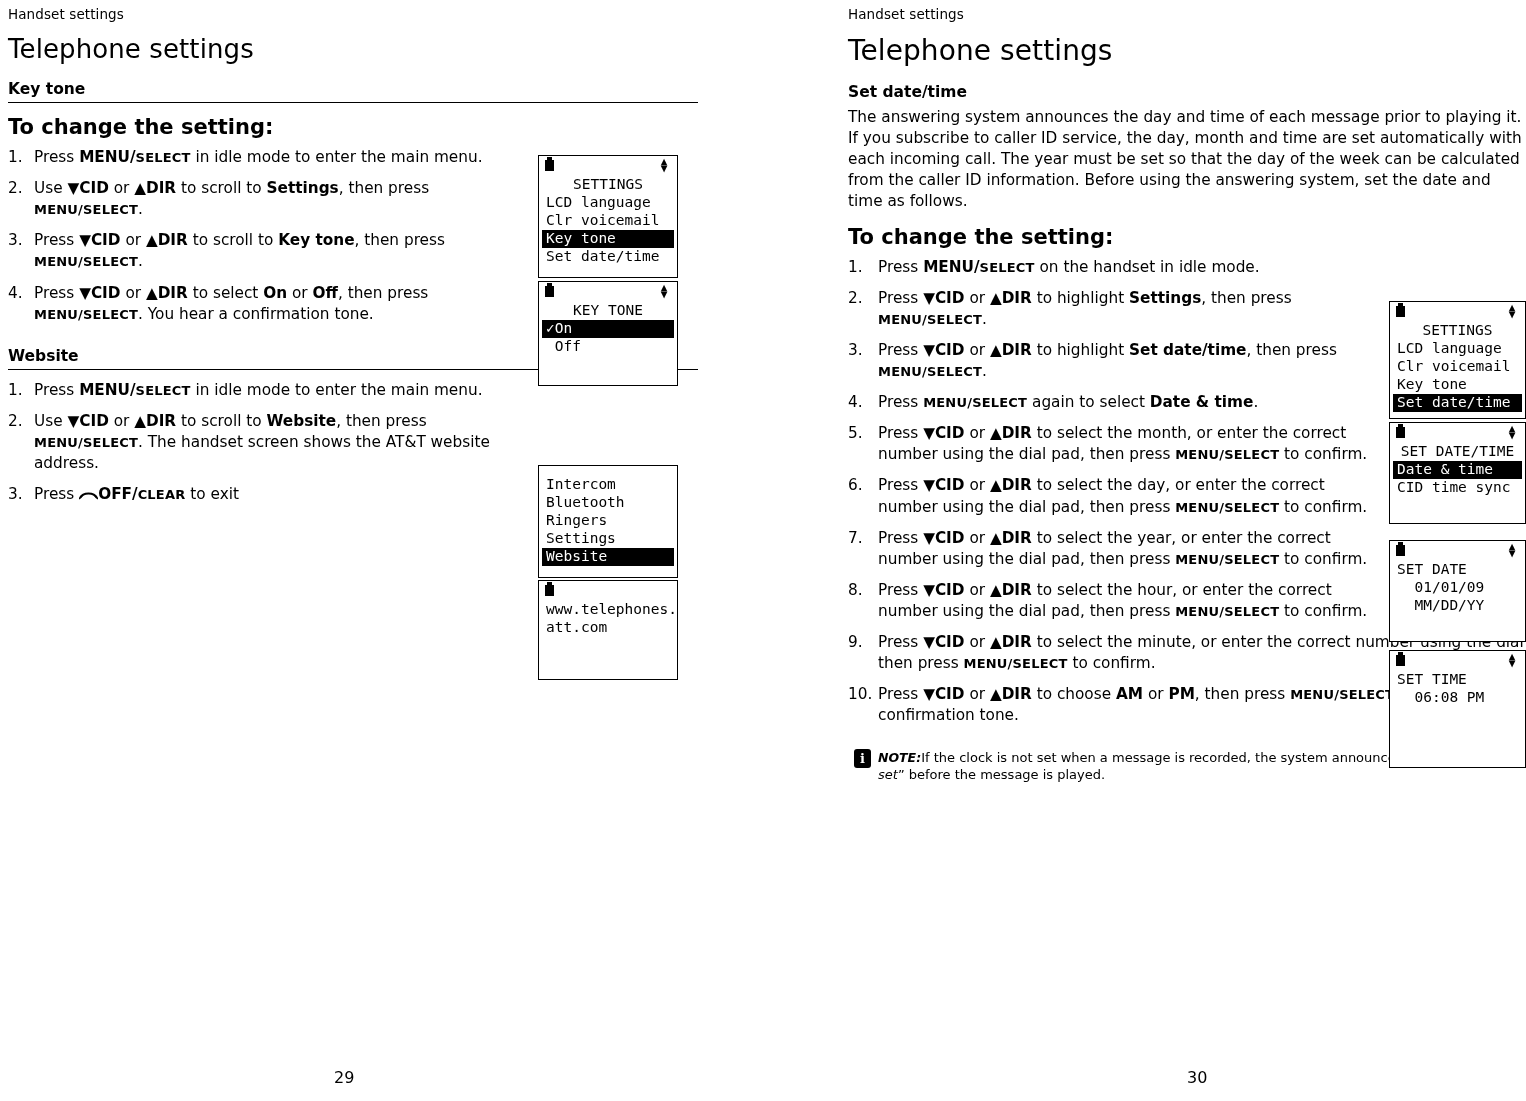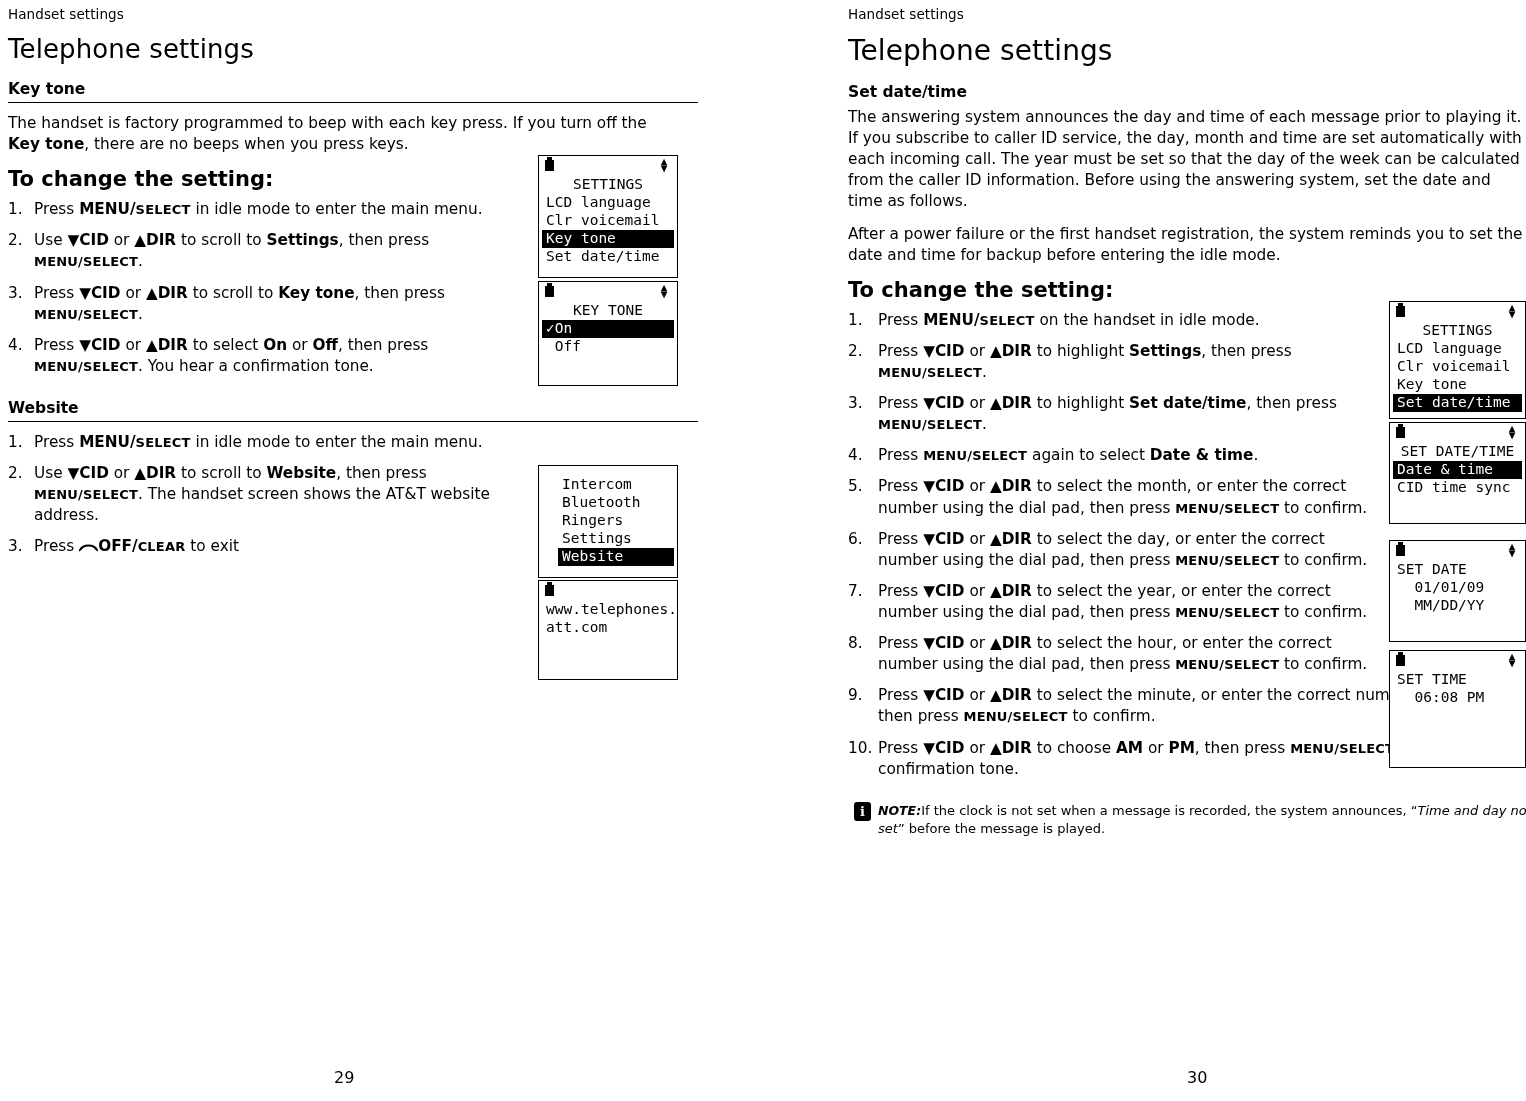--- a/index.html
+++ b/index.html
@@ -196,23 +196,20 @@
 <body>
 
 <div class="page page-left">
   <div class="inner-left">
 
     <div class="running-head">Handset settings</div>
     <div class="chapter-title">Telephone settings</div>
 
     <div class="section-head">Key tone</div>
 
-    <p style="width:672px;">
-      <span>The handset is factory programmed to beep with each key press. If you turn off the </span><b>Key tone</b><span>, there are no beeps when you press keys.</span>
-    </p>
 
     <div class="lead-in">To change the setting:</div>
 
     <ol class="steps" style="width:520px;">
       <li>
         <span class="num">1.</span>
         <span>Press </span><b>MENU/</b><span class="sc">SELECT</span><span> in idle mode to enter the main menu.</span>
       </li>
       <li>
         <span class="num">2.</span>
@@ -272,21 +269,21 @@
       <span class="arrows">
           <span>▲</span>
           <span>▼</span>
         </span>
     </div>
     <div class="line center">KEY TONE</div>
     <div class="line hl">✓On</div>
     <div class="line"> Off</div>
   </div>
 
-  <div class="lcd" style="left:538px; top:465px; width:140px; height:113px;padding-left:16px;">
+  <div class="lcd" style="left:538px; top:465px; width:140px; height:113px;">
     <div class="bar" style="height:10px;"></div>
     <div class="line">Intercom</div>
     <div class="line">Bluetooth</div>
     <div class="line">Ringers</div>
     <div class="line">Settings</div>
     <div class="line hl">Website</div>
   </div>
 
   <div class="lcd" style="left:538px; top:580px; width:140px; height:100px;">
     <div class="bar">
@@ -301,21 +298,20 @@
 
 <div class="page page-right right-col">
   <div class="inner-right">
 
     <div class="running-head">Handset settings</div>
     <div class="chapter-title" style="font-size:28px;">Telephone settings</div>
 
     <div class="section-head-plain">Set date/time</div>
 
     <p style="width:678px;">The answering system announces the day and time of each message prior to playing it. If you subscribe to caller ID service, the day, month and time are set automatically with each incoming call. The year must be set so that the day of the week can be calculated from the caller ID information. Before using the answering system, set the date and time as follows.</p>
-    <p style="width:678px;">After a power failure or the first handset registration, the system reminds you to set the date and time for backup before entering the idle mode.</p>
 
     <div class="lead-in">To change the setting:</div>
 
     <ol class="steps" style="width:520px;">
       <li>
         <span class="num">1.</span>
         <span>Press </span><b>MENU/</b><span class="sc">SELECT</span><span> on the handset in idle mode.</span>
       </li>
       <li>
         <span class="num">2.</span>

